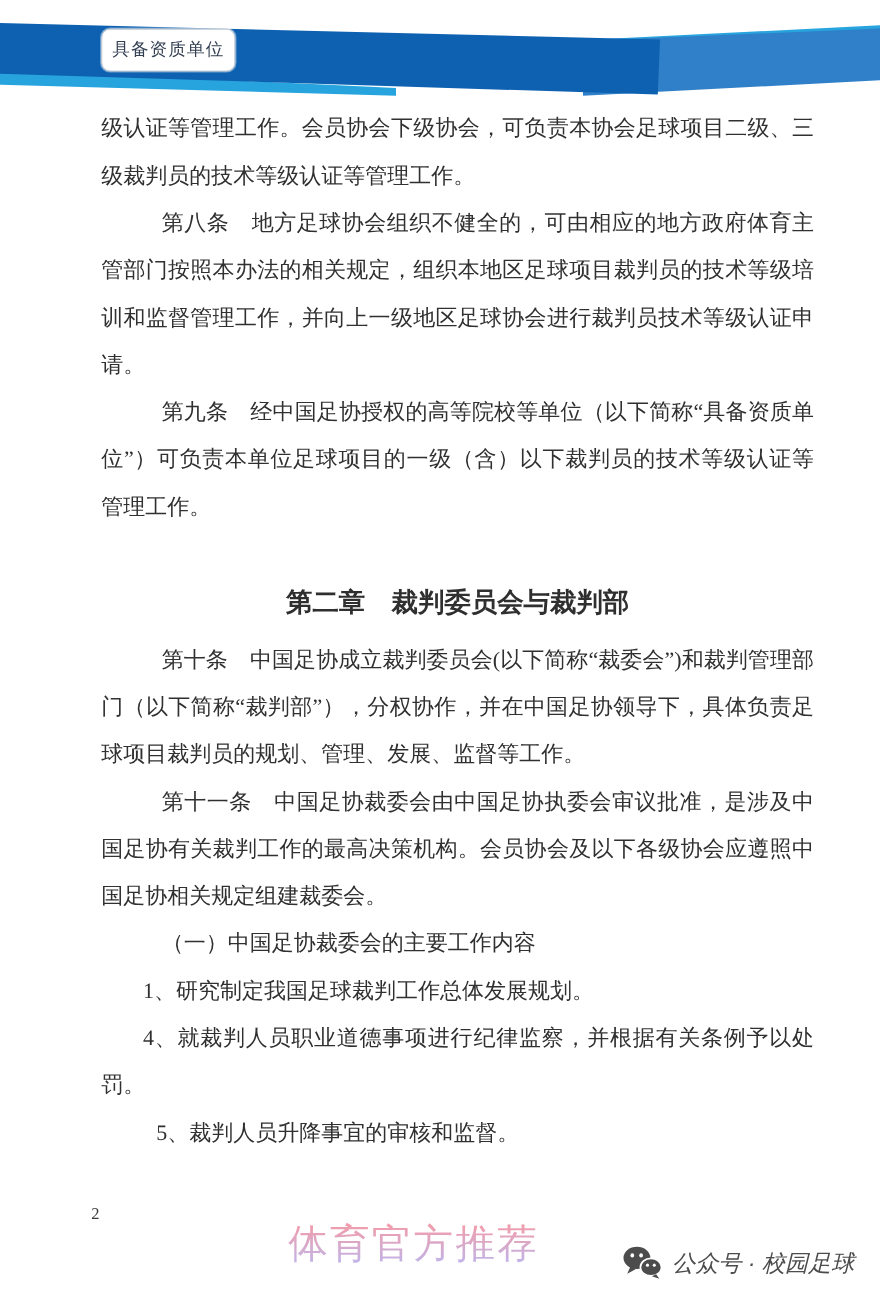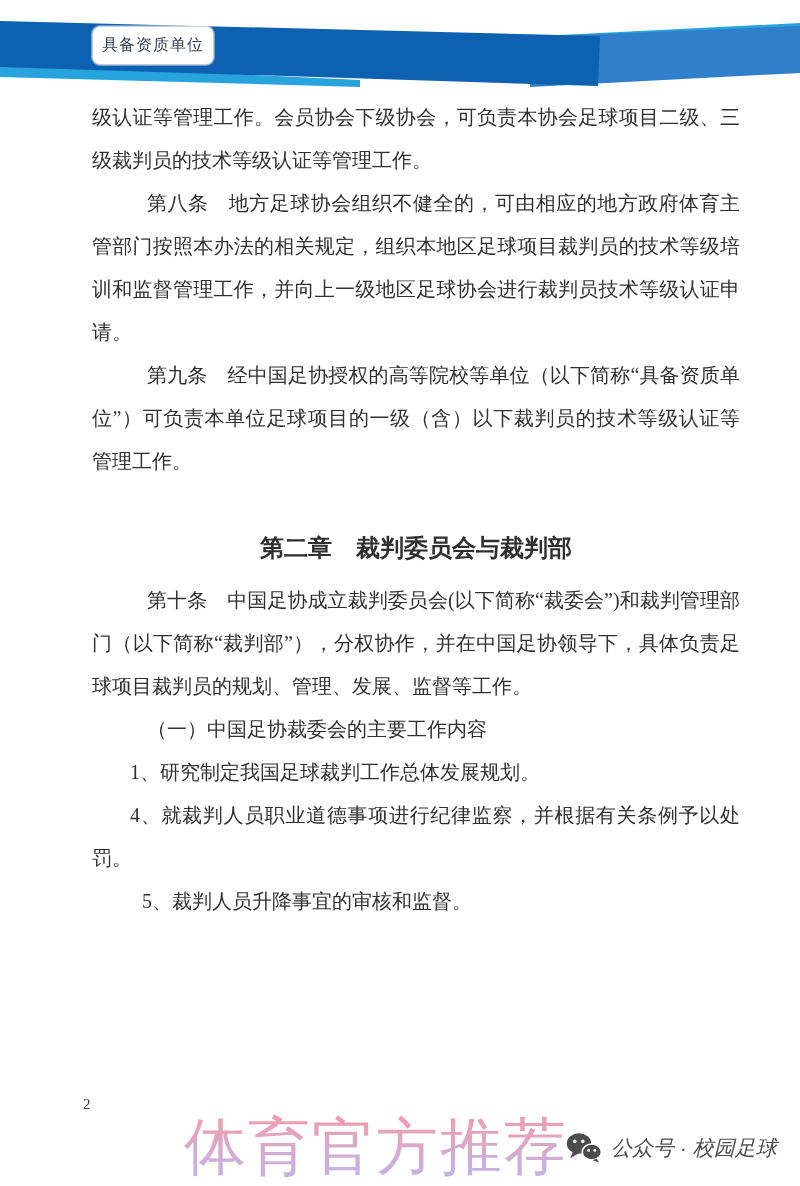--- a/index.html
+++ b/index.html
@@ -43,21 +43,21 @@
 
   
   .page-number{
     position:absolute;left:83px;top:1096px;
     font-size:15px;color:#3c3c3c;
     font-family:"Liberation Serif","DejaVu Serif",serif;
   }
   .watermark{
     position:absolute;left:0;top:1110px;width:752px;
     text-align:center;
-    font-size:62px;letter-spacing:2px;line-height:1.2;
+    font-size:36px;letter-spacing:2px;line-height:1.2;
     background-image:linear-gradient(180deg,#f29cab 8%,#d9a9c9 50%,#c2b3e9 88%);
     -webkit-background-clip:text;background-clip:text;
     color:transparent;
     pointer-events:none;
   }
   .wechat{
     position:absolute;left:566px;top:1132px;
     display:flex;align-items:center;gap:9px;
     font-family:"Liberation Sans","DejaVu Sans",sans-serif;
     font-size:21px;color:#4c4c4c;white-space:nowrap;font-style:italic;
@@ -82,20 +82,21 @@
   </div>
 
   <main class="content">
     <p>级认证等管理工作。会员协会下级协会，可负责本协会足球项目二级、三级裁判员的技术等级认证等管理工作。</p>
     <p class="ind-a">第八条　地方足球协会组织不健全的，可由相应的地方政府体育主管部门按照本办法的相关规定，组织本地区足球项目裁判员的技术等级培训和监督管理工作，并向上一级地区足球协会进行裁判员技术等级认证申请。</p>
     <p class="ind-a">第九条　经中国足协授权的高等院校等单位（以下简称“具备资质单位”）可负责本单位足球项目的一级（含）以下裁判员的技术等级认证等管理工作。</p>
 
     <h2 class="chapter">第二章　裁判委员会与裁判部</h2>
 
     <p class="ind-a">第十条　中国足协成立裁判委员会(以下简称“裁委会”)和裁判管理部门（以下简称“裁判部”），分权协作，并在中国足协领导下，具体负责足球项目裁判员的规划、管理、发展、监督等工作。</p>
+    <p class="ind-a">第十一条　中国足协裁委会由中国足协执委会审议批准，是涉及中国足协有关裁判工作的最高决策机构。会员协会及以下各级协会应遵照中国足协相关规定组建裁委会。</p>
     <p class="ind-a">（一）中国足协裁委会的主要工作内容</p>
     <p class="ind-b">1、研究制定我国足球裁判工作总体发展规划。</p>
     <p class="ind-b">4、就裁判人员职业道德事项进行纪律监察，并根据有关条例予以处罚。</p>
     <p class="ind-c">5、裁判人员升降事宜的审核和监督。</p>
   </main>
 
   <div class="page-number">2</div>
 
   <div class="watermark">体育官方推荐</div>
 

